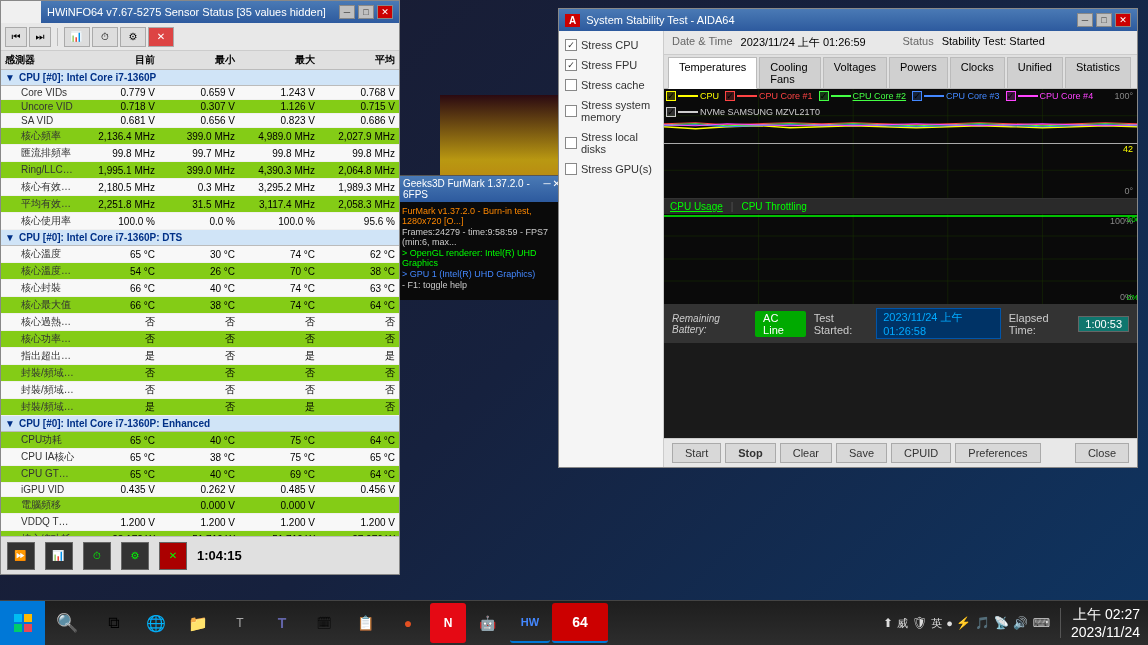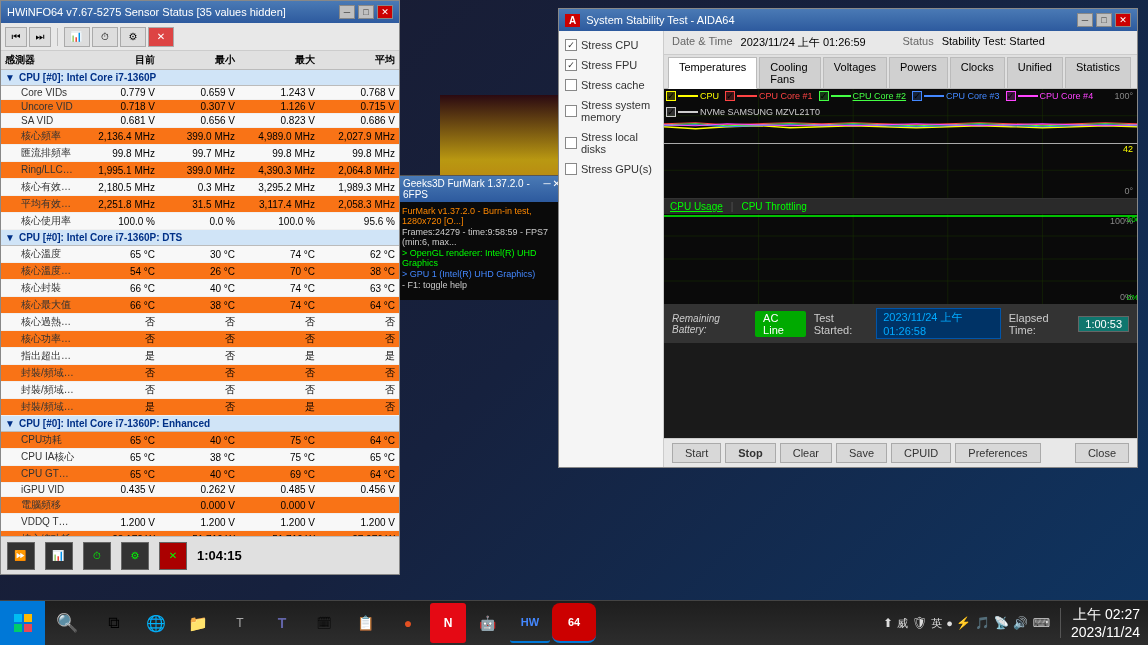--- a/index.html
+++ b/index.html
@@ -52,20 +52,21 @@
 
     .hwinfo-titlebar {
       background: linear-gradient(to bottom, #4a7ab5, #2d5a9e);
       color: white;
       padding: 3px 6px;
       display: flex;
       justify-content: space-between;
       align-items: center;
       font-size: 11px;
       height: 22px;
+      margin-left: 40px;
     }
 
     .window-controls {
       display: flex;
       gap: 3px;
     }
 
     .win-btn {
       width: 16px;
       height: 14px;
@@ -133,21 +134,21 @@
       border-bottom: 1px solid #bbb;
       color: #003087;
     }
 
     .data-row {
       display: grid;
       grid-template-columns: 1fr 80px 80px 80px 80px;
       padding: 1px 4px;
       border-bottom: 1px solid #f0f0f0;
       align-items: center;
-      background: #f97316;
+      background: #84cc16;
     }
 
     .data-row:nth-child(even) {
       background: #f8f8f8;
     }
 
     .data-row .label {
       color: #333;
       white-space: nowrap;
       overflow: hidden;
@@ -1038,21 +1039,21 @@
     <div class="taskbar-icon">📁</div>
 
     <div class="taskbar-icon" style="font-size:12px;color:#aaa;">T</div>
     <div class="taskbar-icon" style="color:#6264a7;font-size:14px;font-weight:bold;">T</div>
     <div class="taskbar-icon" style="font-size:12px;">🗓</div>
     <div class="taskbar-icon" style="font-size:14px;">📋</div>
     <div class="taskbar-icon" style="font-size:14px;color:#e25022;">●</div>
     <div class="taskbar-icon" style="background:#e50914;color:white;font-size:12px;font-weight:bold;width:36px;border-radius:3px;">N</div>
     <div class="taskbar-icon" style="font-size:14px;">🤖</div>
     <div class="taskbar-icon active" style="font-size:11px;color:#4488ff;font-weight:bold;">HW</div>
-    <div class="taskbar-icon active" style="background:#cc0000;color:white;font-size:11px;font-weight:bold;width:44px;border-radius:8px;">64</div>
+    <div class="taskbar-icon active" style="background:#cc0000;color:white;font-size:14px;font-weight:bold;width:56px;border-radius:3px;">64</div>
   </div>
 
   <div class="taskbar-right">
     <div class="sys-icons">
       <span class="sys-icon">⬆</span>
       <span class="sys-icon" style="font-size:11px;">威</span>
       <span class="sys-icon">🛡</span>
       <span class="sys-icon" style="font-size:11px;">英</span>
       <span class="sys-icon" style="font-size:11px;">●</span>
       <span class="sys-icon">⚡</span>

